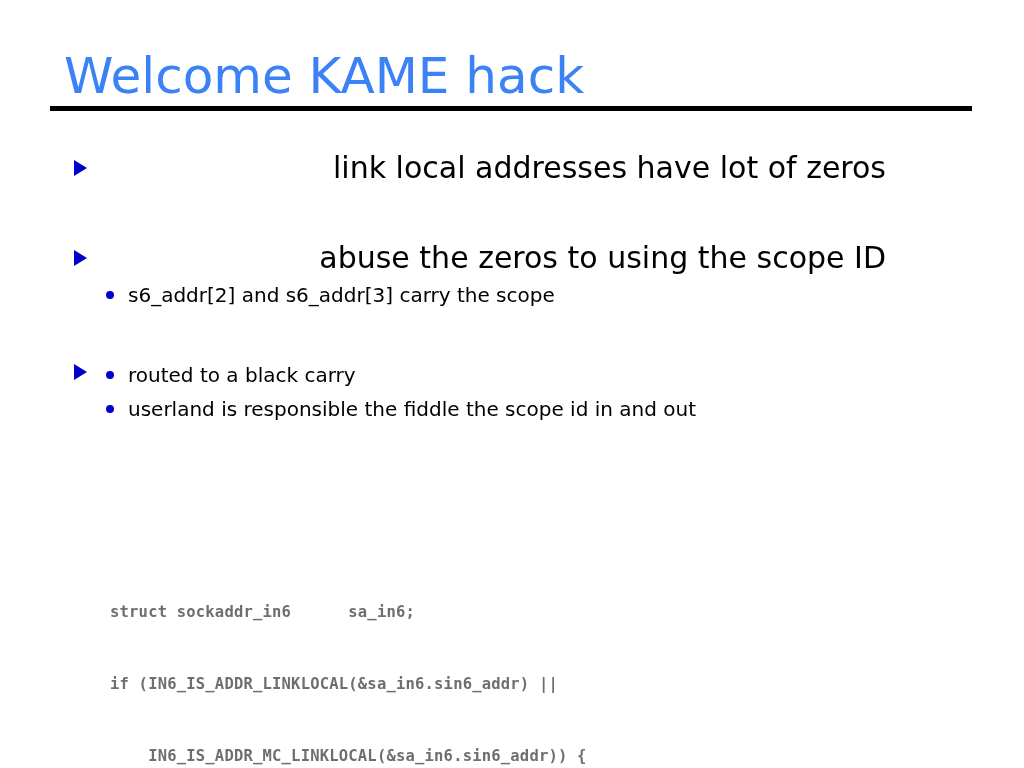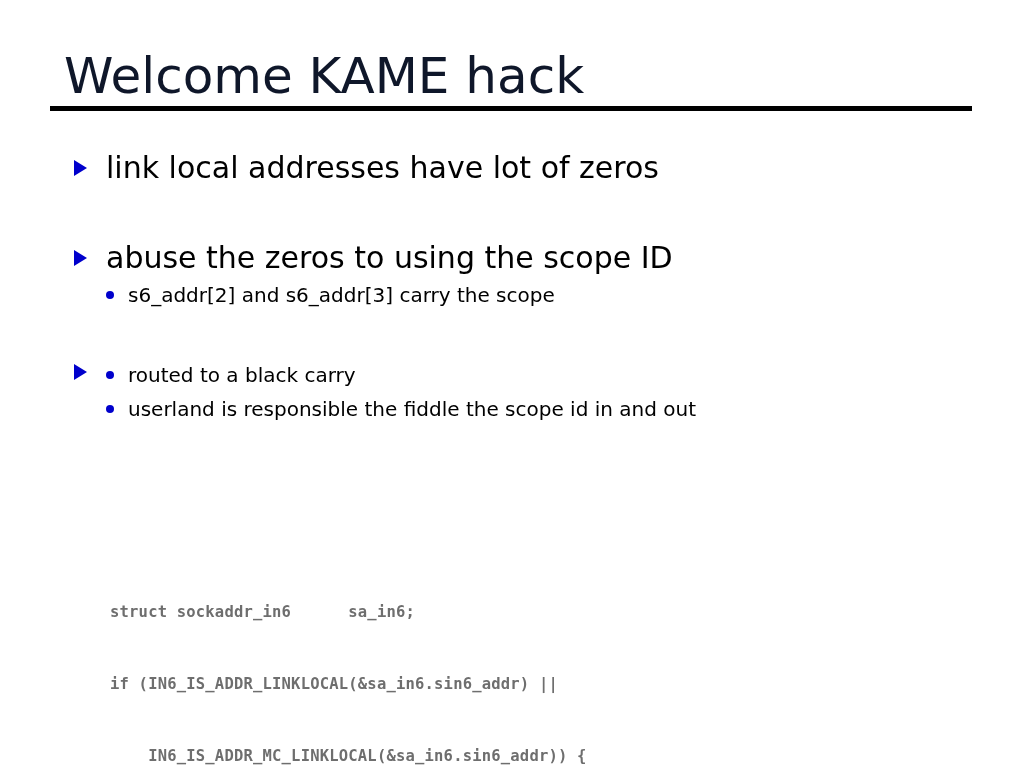--- a/index.html
+++ b/index.html
@@ -30,21 +30,21 @@
     position: absolute;
     left: 50px;
     top: 48px;
     width: 924px;
   }
   .slide-title {
     font-family: "DejaVu Sans", sans-serif;
     font-size: 50px;
     font-weight: 400;
     line-height: 56px;
-    color: #0f172a;
+    color: #3b82f6;
     letter-spacing: 0px;
     padding-left: 14px;
     white-space: nowrap;
   }
   .title-rule {
     margin-top: 2px;
     width: 922px;
     height: 5px;
     background: #000000;
   }
@@ -57,20 +57,21 @@
     width: 920px;
   }
 
   .bullet-l1 {
     position: relative;
     padding-left: 34px;
     font-size: 30px;
     line-height: 40px;
     color: #000000;
     font-family: "DejaVu Sans", sans-serif;
+    text-align: right;
   }
   .bullet-l1 .marker {
     position: absolute;
     left: 2px;
     top: 12px;
     width: 0;
     height: 0;
     border-top: 8px solid transparent;
     border-bottom: 8px solid transparent;
     border-left: 13px solid #0000cc;

